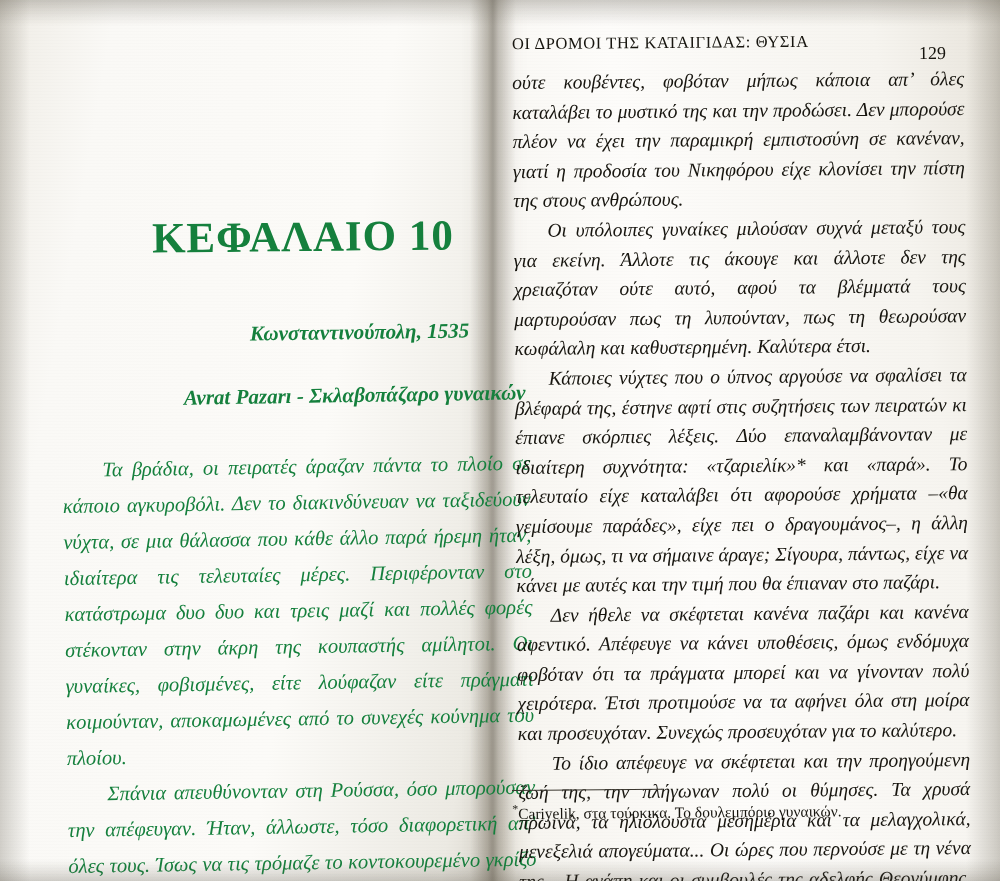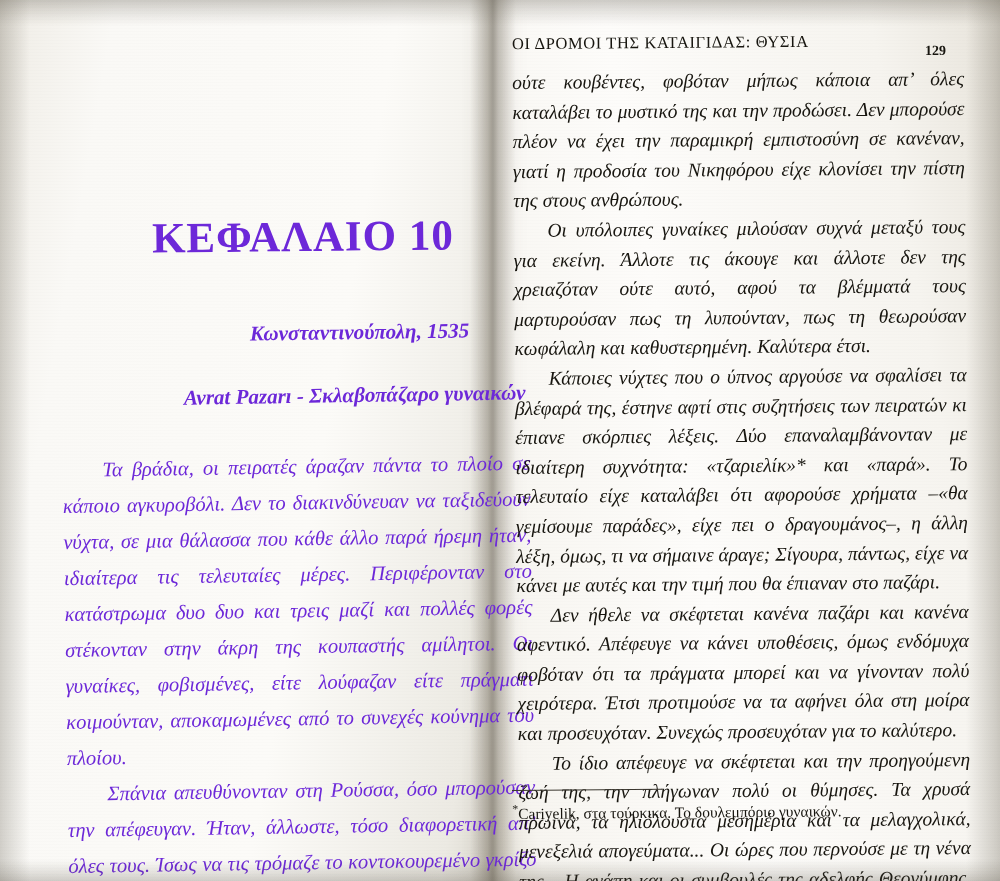--- a/index.html
+++ b/index.html
@@ -66,21 +66,21 @@
     background: linear-gradient(270deg, rgba(90,84,70,0.28), rgba(90,84,70,0));
   }
 
   
   .left-content {
     position: absolute;
     left: 52px;
     top: 0;
     width: 430px;
     height: 881px;
-    color: #6d28d9;
+    color: #15803d;
   }
   .chapter-title {
     position: absolute;
     left: 100px;
     top: 212px;
     font-size: 43px;
     font-weight: bold;
     letter-spacing: 1px;
     transform: rotate(-0.6deg);
     white-space: nowrap;
@@ -138,22 +138,22 @@
     top: 33px;
     font-size: 16.5px;
     letter-spacing: 0.6px;
     transform: rotate(-0.45deg);
     white-space: nowrap;
   }
   .folio {
     position: absolute;
     right: 18px;
     top: 43px;
-    font-size: 14px;
-    font-weight: bold;
+    font-size: 18px;
+    font-weight: normal;
     transform: rotate(-0.45deg);
   }
   .right-body {
     position: absolute;
     left: 0;
     top: 68px;
     width: 452px;
     font-size: 19.5px;
     line-height: 29.6px;
     font-style: italic;

